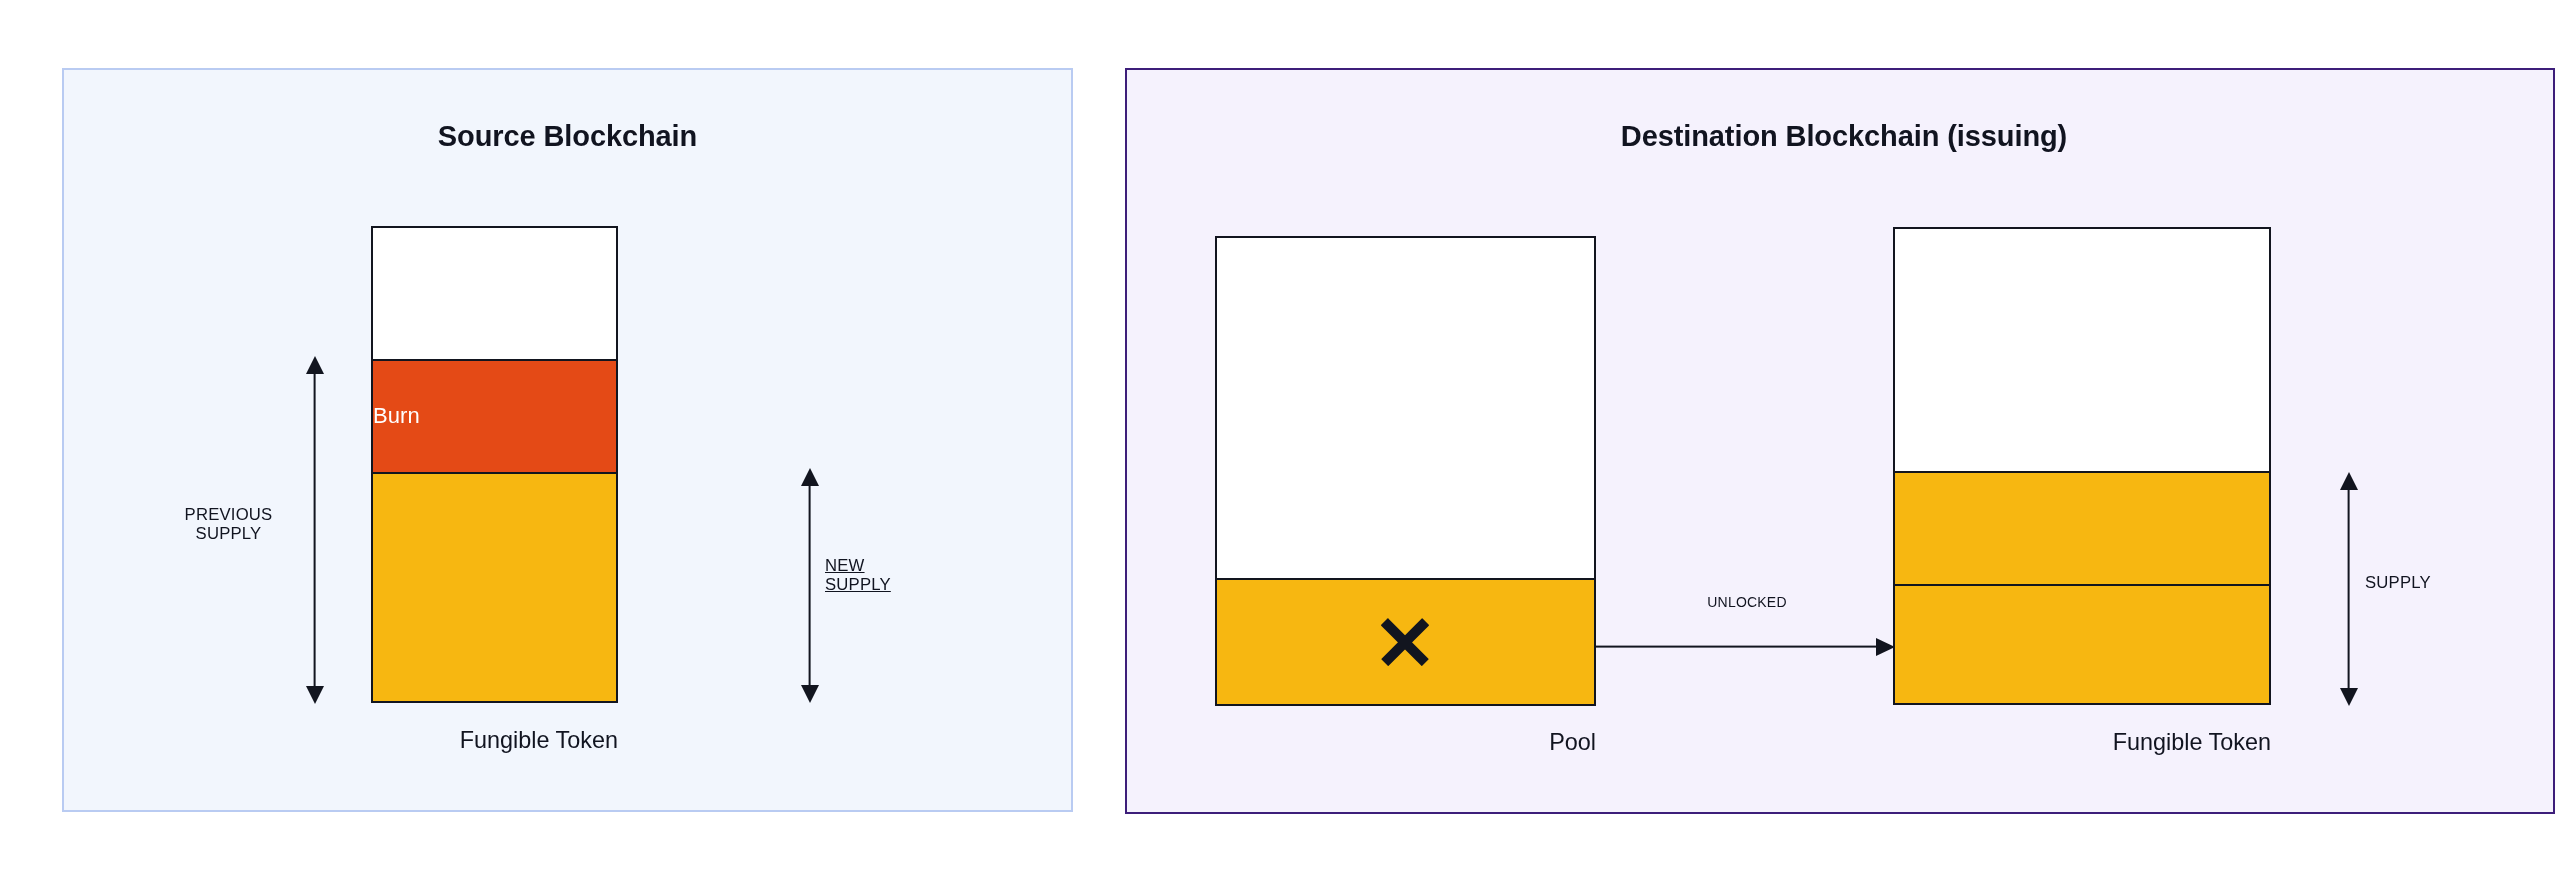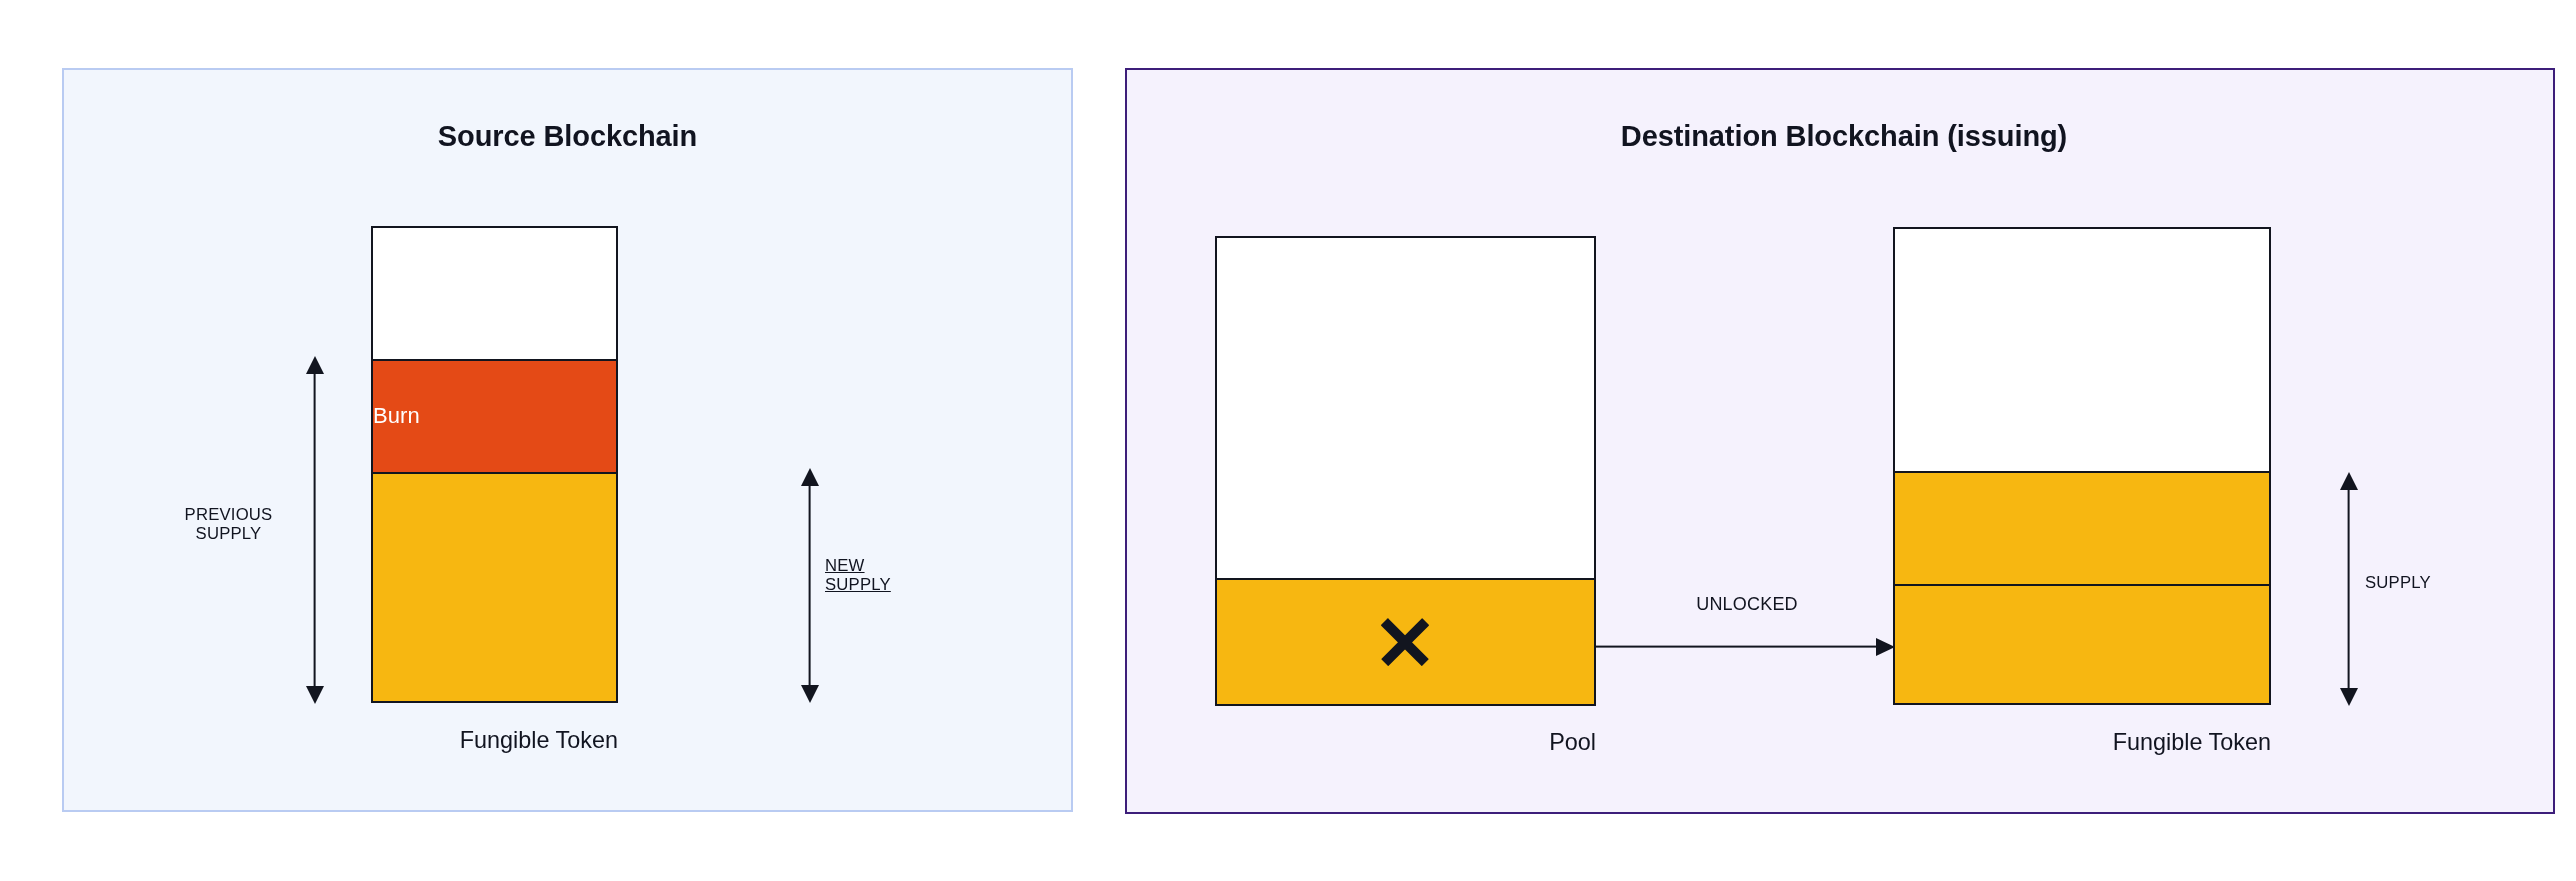--- a/index.html
+++ b/index.html
@@ -73,21 +73,21 @@
   
   #arrow-unlocked{position:absolute;left:1596px;top:637px;
        width:299px;height:19px;}
   #arrow-unlocked .shaft{position:absolute;left:0;top:50%;
        transform:translateY(-50%);height:2.8px;width:280px;background:#12151f;}
   #arrow-unlocked .head{position:absolute;right:0;top:50%;
        transform:translateY(-50%);width:0;height:0;
        border-top:9.5px solid transparent;border-bottom:9.5px solid transparent;
        border-left:19px solid #12151f;}
   #lbl-unlocked{position:absolute;left:1647px;top:594px;width:200px;
-       text-align:center;font-size:18px;color:#111420;letter-spacing:0.2px;
+       text-align:center;font-size:14px;color:#111420;letter-spacing:0.2px;
        white-space:nowrap;}
 </style>
 </head>
 <body>
 
 <div class="panel" id="panel-source">
   <div class="panel-title" id="title-source">Source Blockchain</div>
 </div>
 
 <div class="stack" id="box-source-ft">

